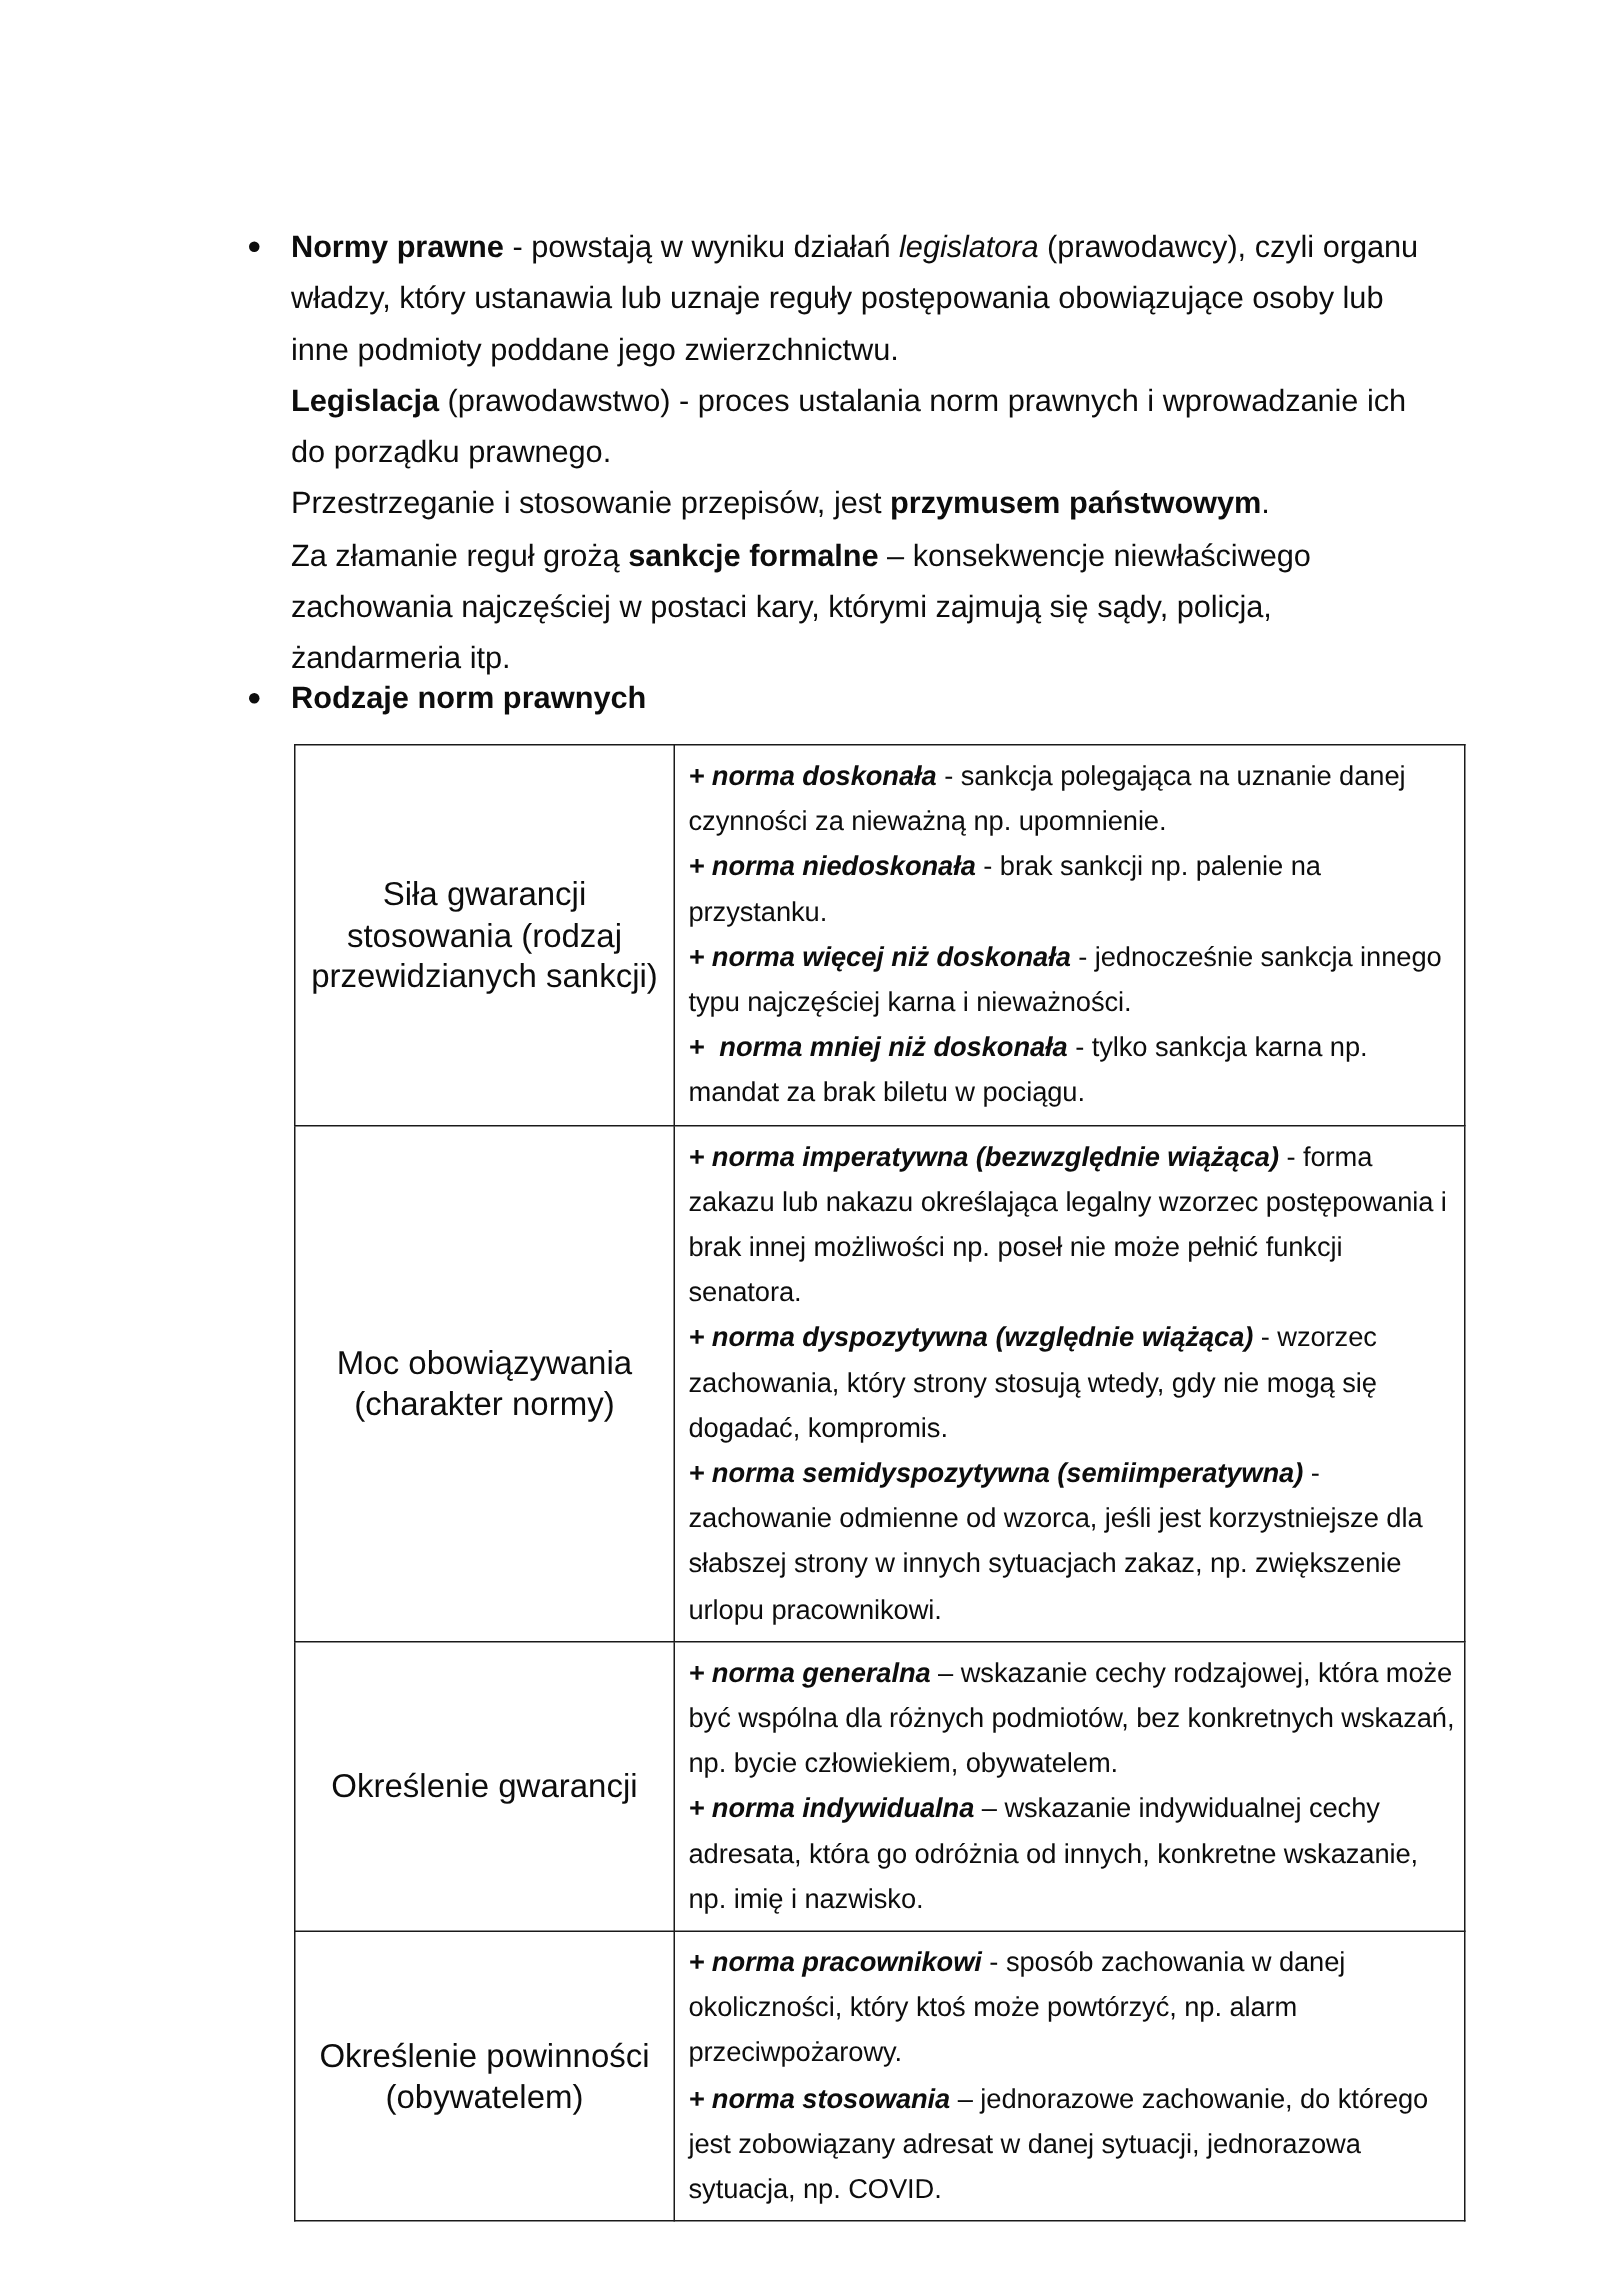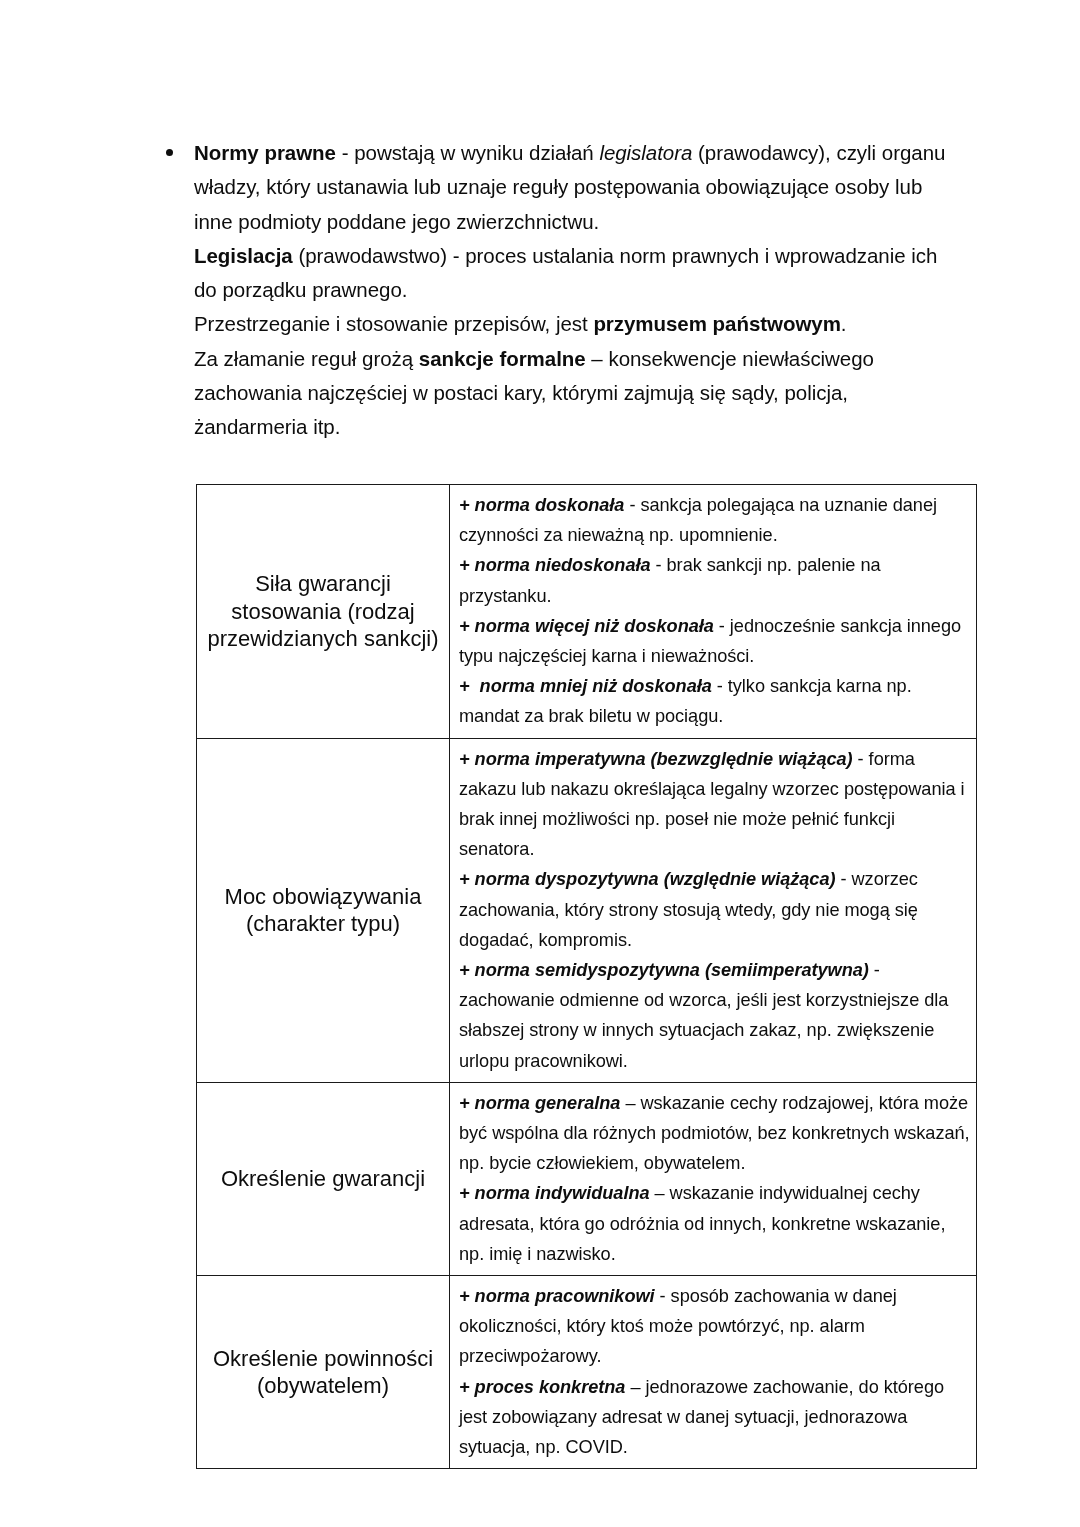--- a/index.html
+++ b/index.html
@@ -11,21 +11,21 @@
     width: 1080px;
     height: 1527px;
     font-family: "Liberation Sans", sans-serif;
     color: #0d0d0d;
     position: relative;
     overflow: hidden;
   }
 
   .page {
     position: absolute;
-    left: 0; top: 4px;
+    left: 0; top: 16px;
     width: 1080px;
     height: 1203px;
   }
 
   
   .bullet-block {
     position: absolute;
     left: 162px;
     width: 800px;
   }
@@ -106,51 +106,57 @@
 
 <div class="page">
 
   <div class="bullet-block first">
     <div class="bullet-row">
       <span class="bullet-dot"></span>
       <div class="para"><span><b>Normy prawne</b><span> - powstają w wyniku działań </span><i>legislatora</i><span> (prawodawcy), czyli organu władzy, który ustanawia lub uznaje reguły postępowania obowiązujące osoby lub inne podmioty poddane jego zwierzchnictwu.</span></span><br><span><b>Legislacja</b><span> (prawodawstwo) - proces ustalania norm prawnych i wprowadzanie ich do porządku prawnego.</span></span><br><span><span>Przestrzeganie i stosowanie przepisów, jest </span><b>przymusem państwowym</b><span>.</span></span><br><span><span>Za złamanie reguł grożą </span><b>sankcje formalne</b><span> – konsekwencje niewłaściwego zachowania najczęściej w postaci kary, którymi zajmują się sądy, policja, żandarmeria itp.</span></span></div>
     </div>
   </div>
 
+  <div class="bullet-block second">
+    <div class="bullet-row">
+      <span class="bullet-dot"></span>
+      <div class="heading2">Rodzaje norm prawnych</div>
+    </div>
+  </div>
 
   <table class="norm-table">
     <tbody>
         <tr>
           <td class="cat">
             <div class="cat-text">Siła gwarancji stosowania (rodzaj przewidzianych sankcji)</div>
           </td>
           <td class="desc">
             <div class="desc-text"><span class="lead nowrapspace">+ norma doskonała</span><span> - sankcja polegająca na uznanie danej czynności za nieważną np. upomnienie.</span><br><span class="lead nowrapspace">+ norma niedoskonała</span><span> - brak sankcji np. palenie na przystanku.</span><br><span class="lead nowrapspace">+ norma więcej niż doskonała</span><span> - jednocześnie sankcja innego typu najczęściej karna i nieważności.</span><br><span class="lead nowrapspace">+  norma mniej niż doskonała</span><span> - tylko sankcja karna np. mandat za brak biletu w pociągu.</span></div>
           </td>
         </tr>
         <tr>
           <td class="cat">
-            <div class="cat-text">Moc obowiązywania (charakter typu)</div>
+            <div class="cat-text">Moc obowiązywania (charakter normy)</div>
           </td>
           <td class="desc">
             <div class="desc-text"><span class="lead nowrapspace">+ norma imperatywna (bezwzględnie wiążąca)</span><span> - forma zakazu lub nakazu określająca legalny wzorzec postępowania i brak innej możliwości np. poseł nie może pełnić funkcji senatora.</span><br><span class="lead nowrapspace">+ norma dyspozytywna (względnie wiążąca)</span><span> - wzorzec zachowania, który strony stosują wtedy, gdy nie mogą się dogadać, kompromis.</span><br><span class="lead nowrapspace">+ norma semidyspozytywna (semiimperatywna)</span><span> - zachowanie odmienne od wzorca, jeśli jest korzystniejsze dla słabszej strony w innych sytuacjach zakaz, np. zwiększenie urlopu pracownikowi.</span></div>
           </td>
         </tr>
         <tr>
           <td class="cat">
             <div class="cat-text">Określenie gwarancji</div>
           </td>
           <td class="desc">
             <div class="desc-text"><span class="lead nowrapspace">+ norma generalna</span><span> – wskazanie cechy rodzajowej, która może być wspólna dla różnych podmiotów, bez konkretnych wskazań, np. bycie człowiekiem, obywatelem.</span><br><span class="lead nowrapspace">+ norma indywidualna</span><span> – wskazanie indywidualnej cechy adresata, która go odróżnia od innych, konkretne wskazanie, np. imię i nazwisko.</span></div>
           </td>
         </tr>
         <tr>
           <td class="cat">
             <div class="cat-text">Określenie powinności (obywatelem)</div>
           </td>
           <td class="desc">
-            <div class="desc-text"><span class="lead nowrapspace">+ norma pracownikowi</span><span> - sposób zachowania w danej okoliczności, który ktoś może powtórzyć, np. alarm przeciwpożarowy.</span><br><span class="lead nowrapspace">+ proces konkretna</span><span> – jednorazowe zachowanie, do którego jest zobowiązany adresat w danej sytuacji, jednorazowa sytuacja, np. COVID.</span></div>
+            <div class="desc-text"><span class="lead nowrapspace">+ norma pracownikowi</span><span> - sposób zachowania w danej okoliczności, który ktoś może powtórzyć, np. alarm przeciwpożarowy.</span><br><span class="lead nowrapspace">+ norma stosowania</span><span> – jednorazowe zachowanie, do którego jest zobowiązany adresat w danej sytuacji, jednorazowa sytuacja, np. COVID.</span></div>
           </td>
         </tr>
       </tbody>
   </table>
 
 </div>
 
 </body></html>

